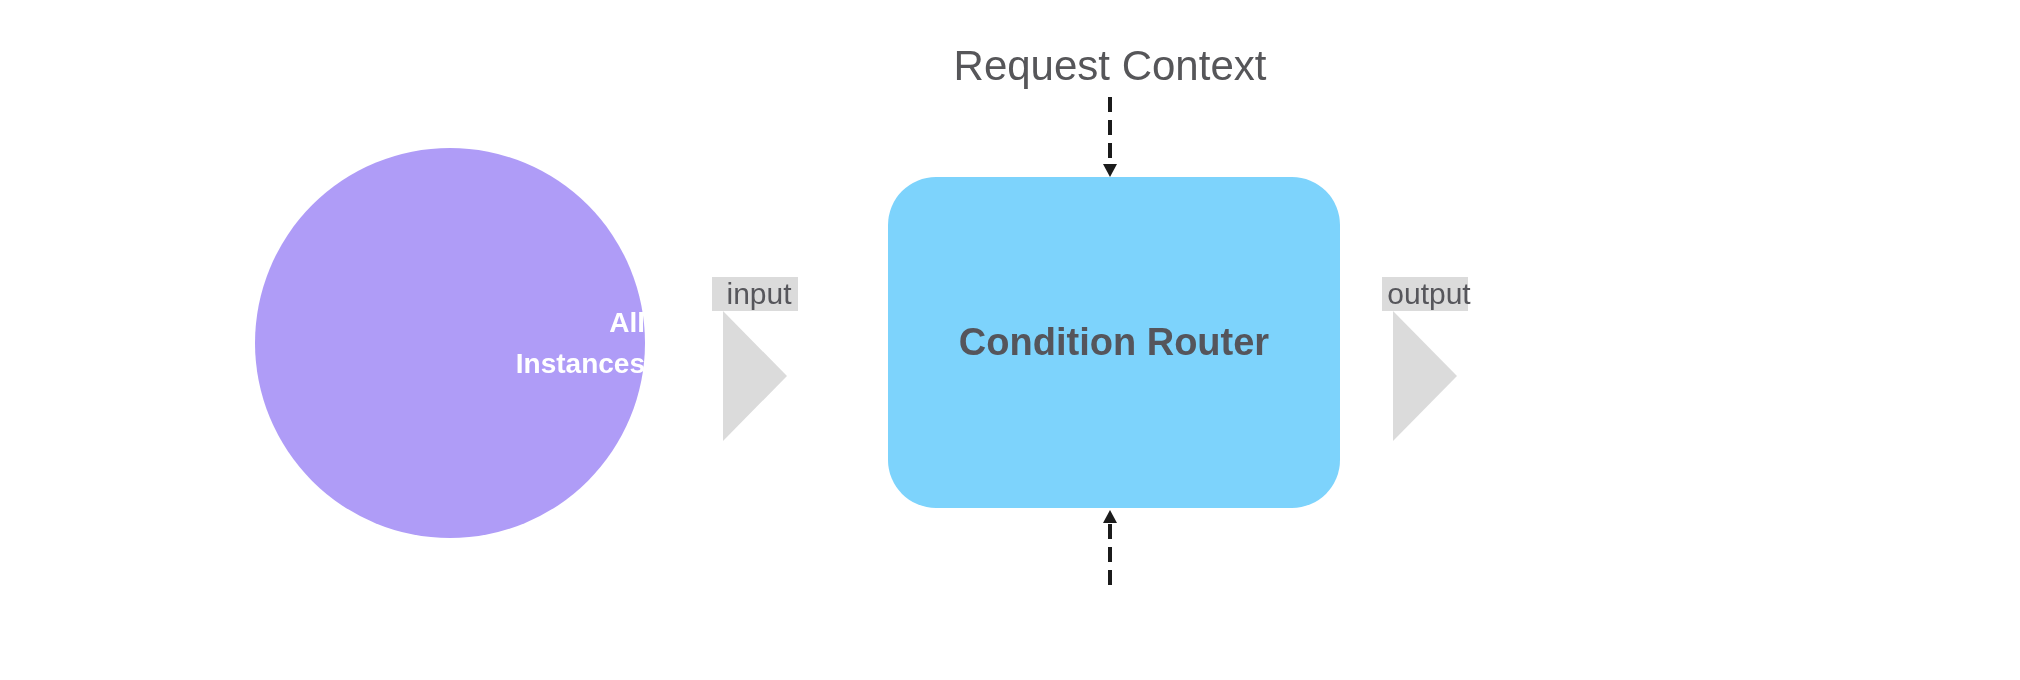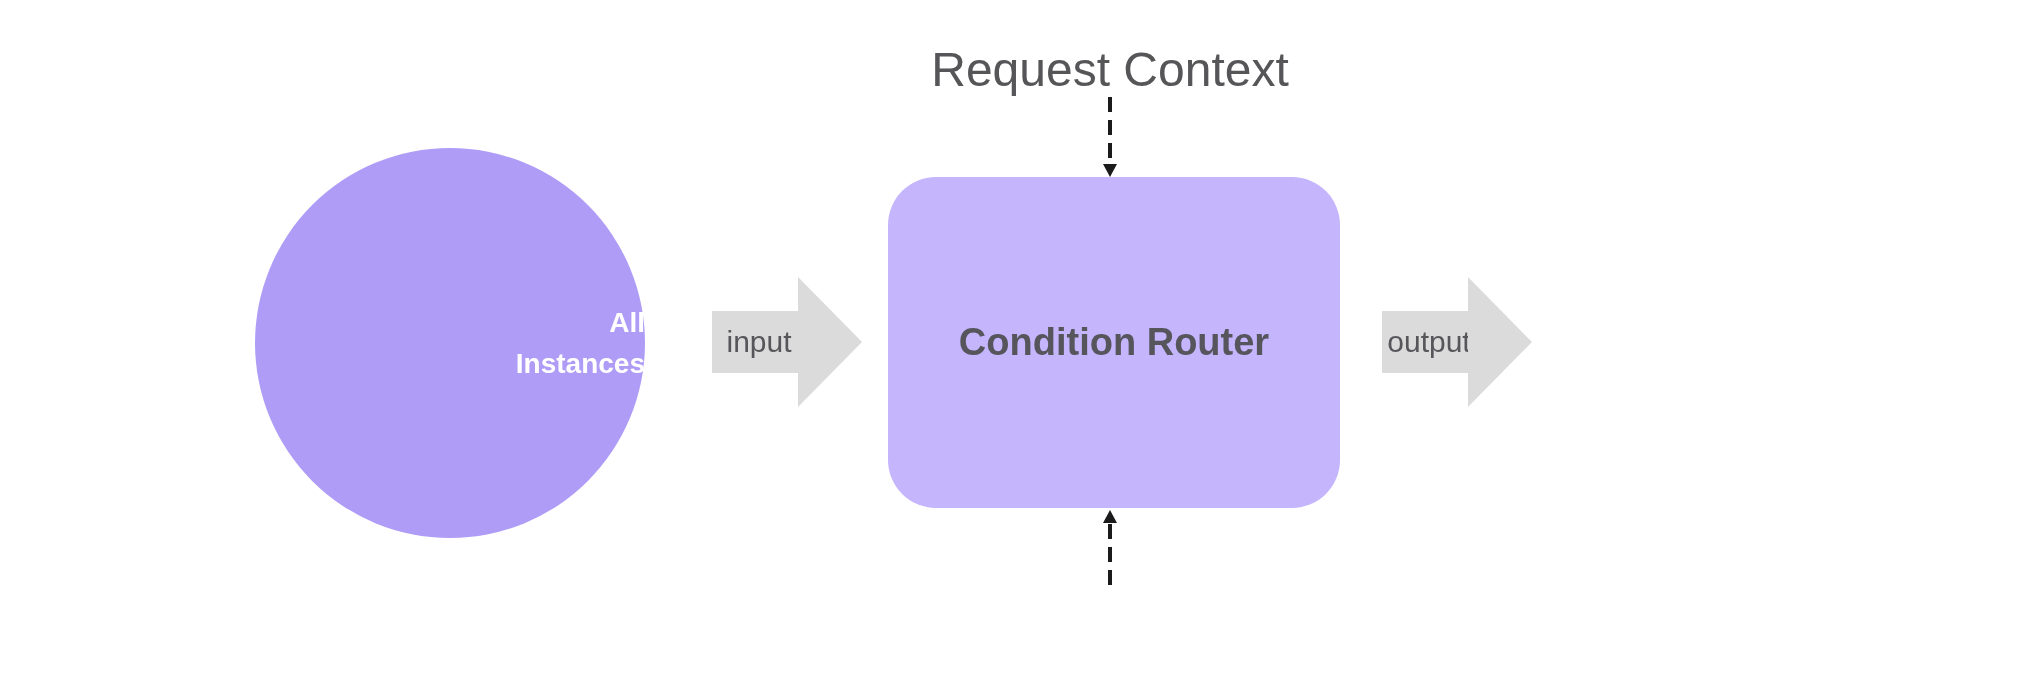--- a/index.html
+++ b/index.html
@@ -45,39 +45,40 @@
     height: 190px;
     font-size: 38px;
   }
 
   .router-box {
     position: absolute;
     left: 888px;
     top: 177px;
     width: 452px;
     height: 331px;
-    background: #c4b5fd;
+    background: #7dd3fc;
     border-radius: 48px;
     display: flex;
     align-items: center;
     justify-content: center;
   }
   .router-box .box-label {
     color: #55555B;
     font-size: 38px;
     font-weight: bold;
   }
 
   
   .flow-arrow {
     position: absolute;
     display: flex;
     align-items: center;
     height: 130px;
     top: 277px;
+    flex-direction: column;
   }
   .flow-arrow.input  { left: 712px; }
   .flow-arrow.output { left: 1373px; padding-left: 9px; }
   .arrow-shaft {
     width: 86px;
     height: 62px;
     background: #DBDBDB;
     display: flex;
     align-items: center;
     justify-content: center;
@@ -117,21 +118,21 @@
   }
   .tri-down { left: 1103px; top: 164px; border-top: 13px solid #1B1B1B; }
   .tri-up   { left: 1103px; top: 510px; border-bottom: 13px solid #1B1B1B; }
 
   
   .annotation {
     position: absolute;
     left: 1110px;
     transform: translateX(-50%);
     color: #565659;
-    font-size: 48px;
+    font-size: 42px;
     white-space: nowrap;
   }
   .annotation.top    { top: 42px; }
   .annotation.bottom { top: 594px; }
 </style>
 </head>
 <body>
 
 <div class="canvas">
 

